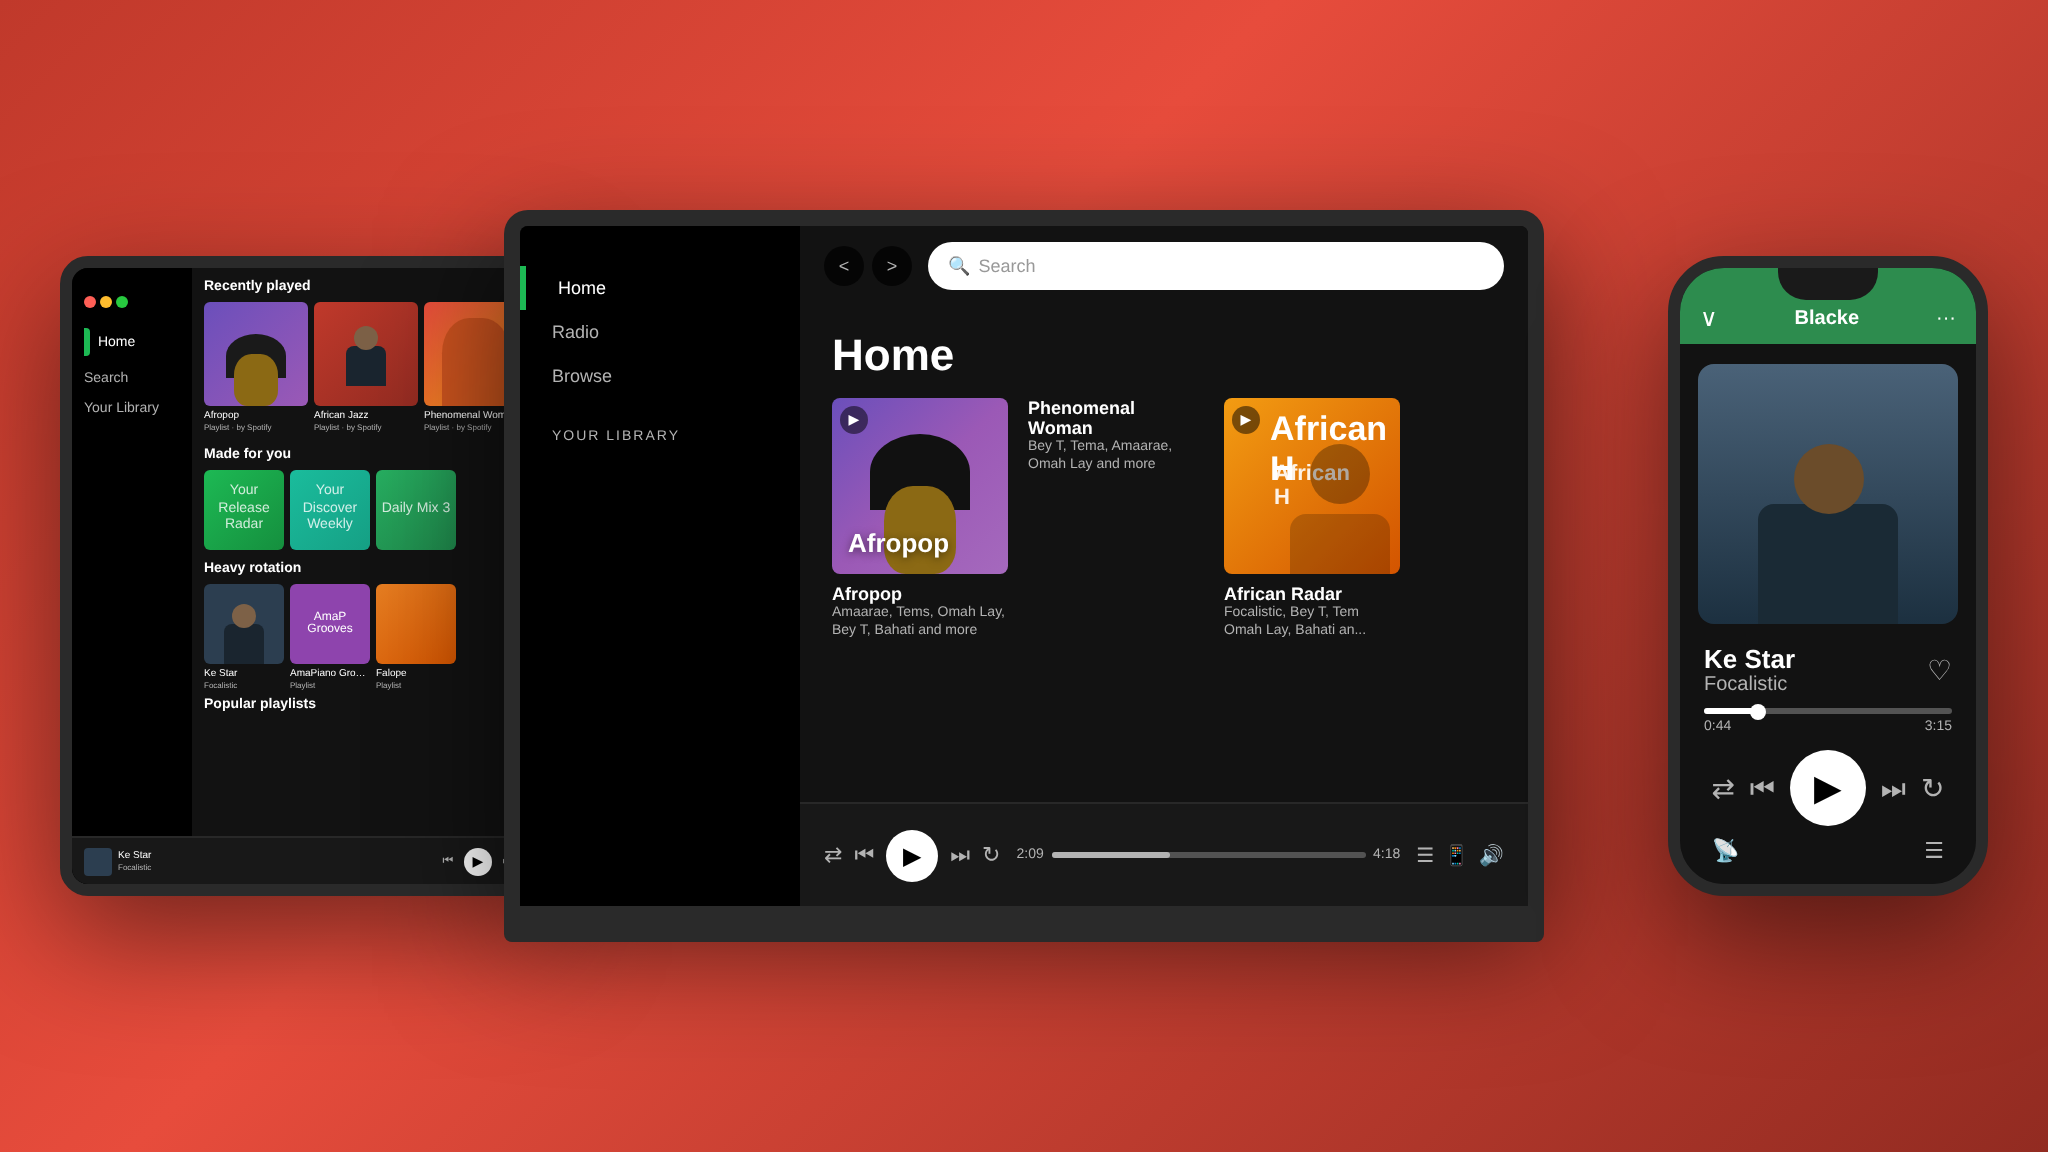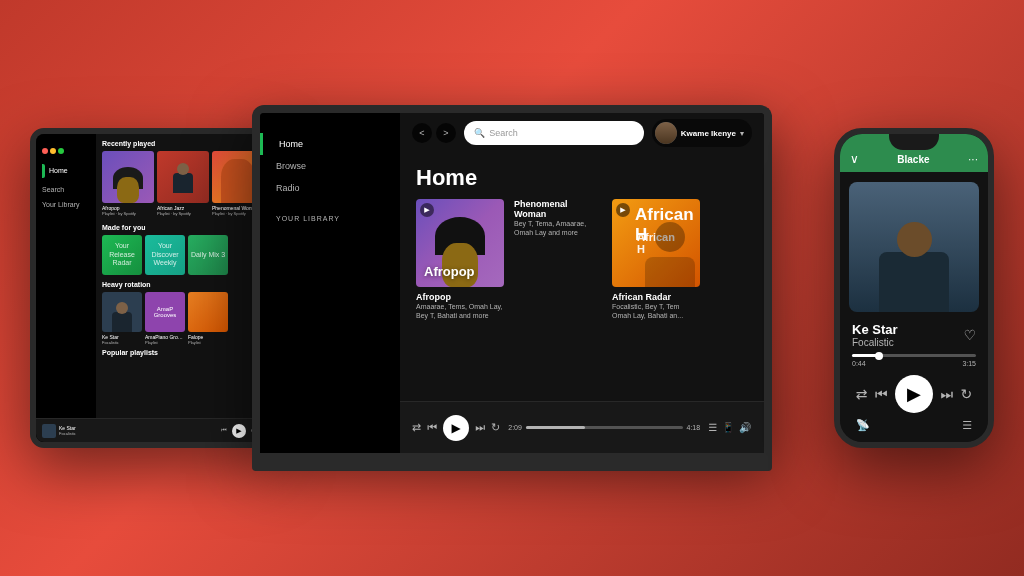--- a/index.html
+++ b/index.html
@@ -884,42 +884,35 @@
     </div>
   </div>
 </div>
 
 <div class="laptop">
   <div class="laptop-screen-wrapper">
     <div class="laptop-screen">
 
       <div class="laptop-sidebar">
         <div class="ls-item active">Home</div>
+        <div class="ls-item">Radio</div>
         <div class="ls-item">Browse</div>
-        <div class="ls-item">Radio</div>
         <div class="ls-section">YOUR LIBRARY</div>
       </div>
 
       <div class="laptop-main">
 
         <div class="laptop-topbar">
           <div class="nav-arrows">
             <div class="nav-arrow">&lt;</div>
             <div class="nav-arrow">&gt;</div>
           </div>
           <div class="search-bar">
             <span class="search-icon-small">🔍</span>
             <span style="color:#999;font-size:9px;">Search</span>
-          </div>
-          <div class="user-area">
-            <div class="user-avatar">
-              <div style="width:100%;height:100%;background:linear-gradient(180deg,#7d6147,#4a3520);border-radius:50%;"></div>
-            </div>
-            <span class="user-name">Kwame Ikenye</span>
-            <span style="color:#b3b3b3;font-size:8px;">▾</span>
           </div>
         </div>
 
         <div class="laptop-content">
           <div class="home-title">Home</div>
           <div class="shortcuts-grid">
 
             <div class="shortcut-card">
               <div class="shortcut-img sc-afropop">
                 <div class="sc-play-btn">▶</div>

